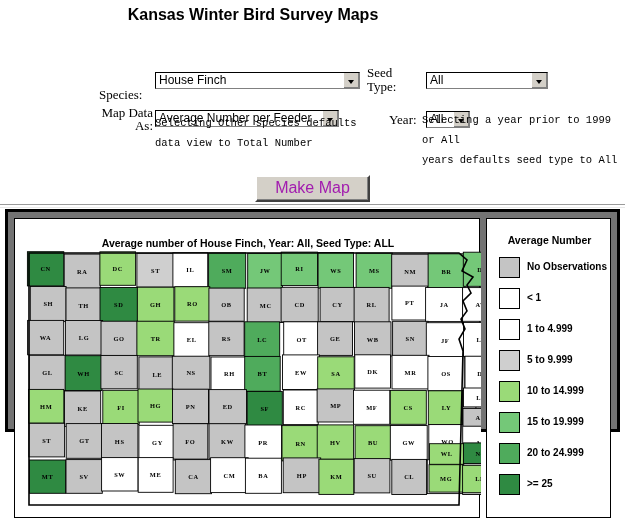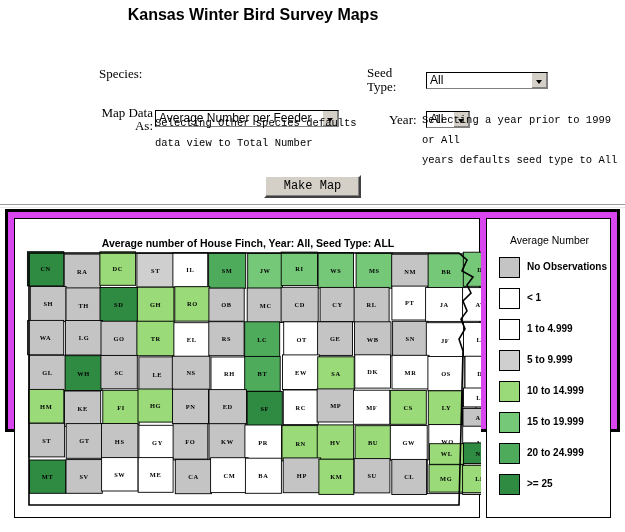--- a/index.html
+++ b/index.html
@@ -57,52 +57,52 @@
 
   .hint{
     position:absolute;
     font-family:"Liberation Mono", monospace;
     font-size:10.5px;line-height:20px;color:#000;white-space:pre-line;
   }
 
   .make-map-wrap{position:absolute;left:0;top:175px;width:625px;text-align:center;}
   .btn{
     display:inline-block;
-    font-family:Liberation Mono, monospace;font-size:12px;color:#000000;
+    font-family:Liberation Sans, sans-serif;font-size:16px;color:#a21caf;
     background:#d4d0c8;padding:2px 18px 3px 18px;
     border:2px solid;
     border-color:#ffffff #404040 #404040 #ffffff;
     box-shadow:inset -1px -1px 0 #808080, inset 1px 1px 0 #d4d0c8;
     cursor:default;
   }
   .hr{
     position:absolute;left:0;top:204px;width:625px;height:2px;
     border-top:1px solid #9a9a9a;border-bottom:1px solid #e9e9e9;
   }
 
   
   .panel{
     position:absolute;left:5px;top:209px;width:615px;height:223px;
-    border:3px solid #000;background:#d946ef;box-sizing:border-box;
+    border:3px solid #000;background:#737373;box-sizing:border-box;
   }
   .map-box{
     position:absolute;left:6px;top:6px;width:466px;height:300px;
     border:1px solid #000;box-sizing:border-box;background:#fff;
   }
   .legend-box{
     position:absolute;left:478px;top:6px;width:125px;height:300px;
     border:1px solid #000;box-sizing:border-box;background:#fff;
   }
   .map-title{
     position:absolute;left:0;top:18px;width:466px;text-align:center;
     font-family:"Liberation Sans", sans-serif;font-size:10.5px;font-weight:bold;color:#000;
   }
   .legend-title{
     position:absolute;left:0;top:15px;width:125px;text-align:center;
-    font-family:"Liberation Sans", sans-serif;font-size:10.5px;font-weight:normal;color:#000;
+    font-family:"Liberation Sans", sans-serif;font-size:10.5px;font-weight:bold;color:#000;
   }
   .legend-row{position:absolute;left:12px;height:22px;}
   .swatch{
     position:absolute;left:0;top:0;width:21px;height:21px;
     border:1px solid #000;box-sizing:border-box;
   }
   .legend-label{
     position:absolute;left:28px;top:4px;
     font-family:"Liberation Sans", sans-serif;font-size:10px;font-weight:bold;color:#000;
     white-space:nowrap;
@@ -120,21 +120,27 @@
 </head>
 <body>
 
 <div class="page">
 
 
   <div class="title">Kansas Winter Bird Survey Maps</div>
 
   <div class="form-area">
 
-    <span class="lbl fld" style="left:99px;top:34px;">Species:</span>
+    <span class="lbl fld" style="left:99px;top:55px;">Species:</span>
+    <span class="fld" style="left:155px;top:38px;">
+      <span class="sel" style="width:205px;">
+        <span class="val">House Finch</span>
+        <span class="arrow"></span>
+      </span>
+    </span>
 
     <span class="fld" style="left:96px;top:74px;width:57px;text-align:right;line-height:13px;">
       <span class="lbl">Map Data As:</span>
     </span>
     <span class="fld" style="left:155px;top:76px;">
       <span class="sel" style="width:184px;">
         <span class="val">Average Number per Feeder</span>
         <span class="arrow"></span>
       </span>
     </span>

